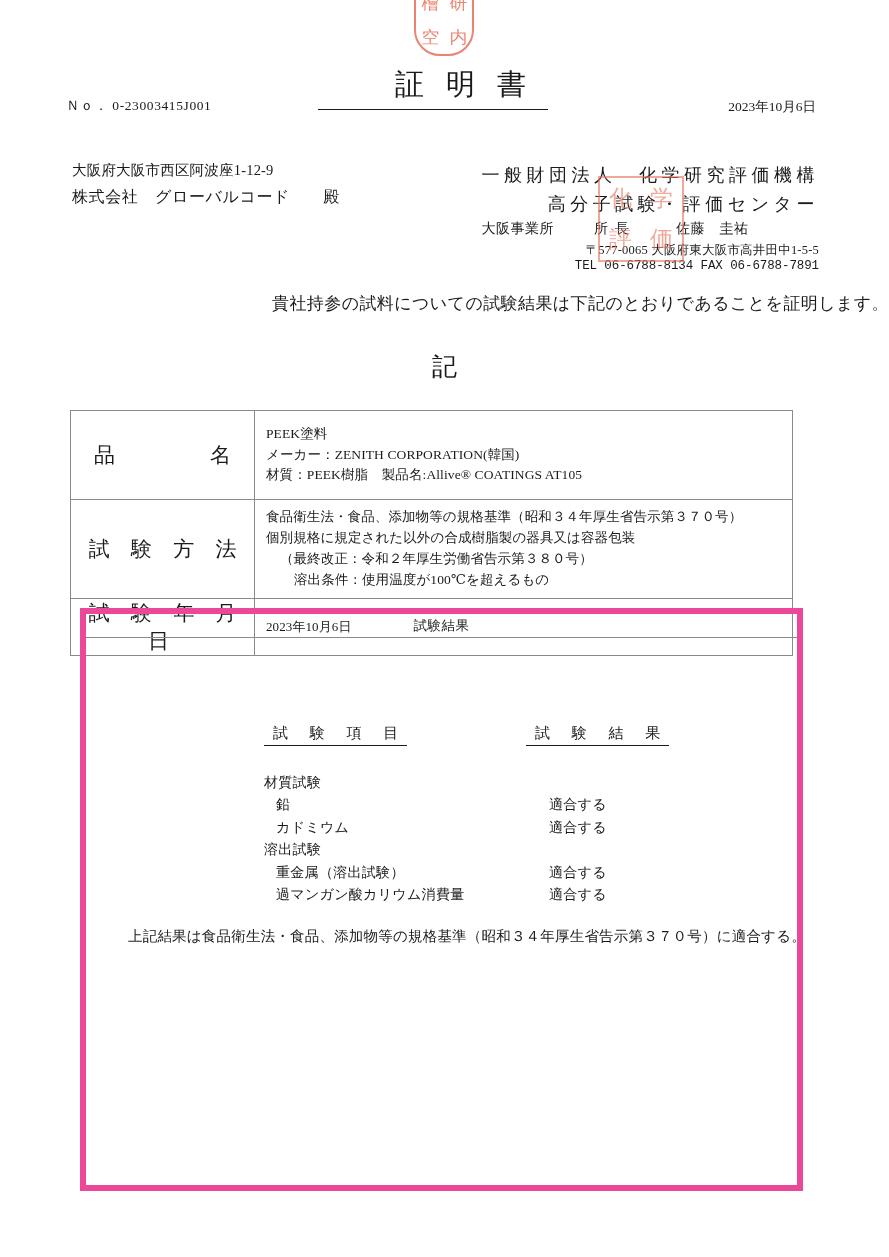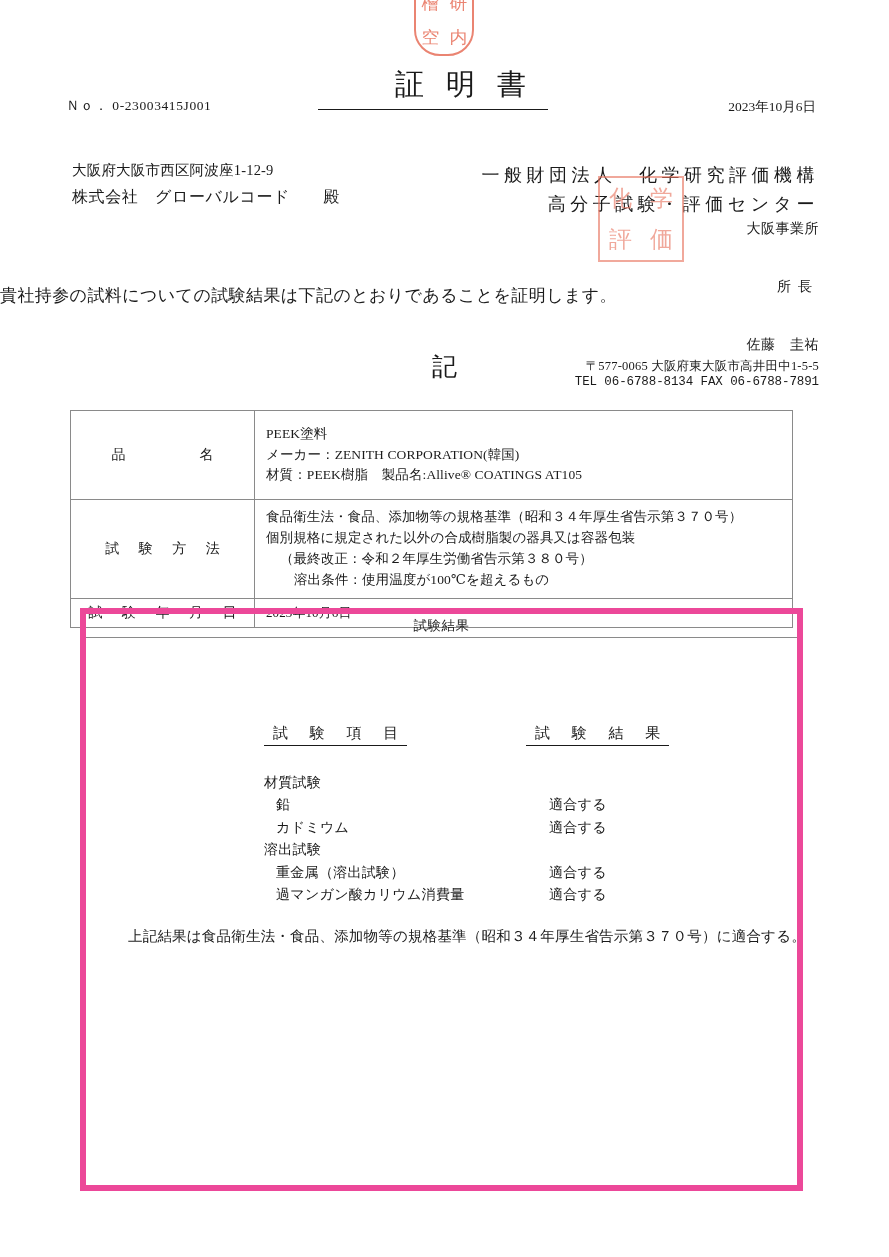--- a/index.html
+++ b/index.html
@@ -123,41 +123,40 @@
     letter-spacing: 4.5px;
     margin-bottom: 4px;
   }
   .issuer .officer {
     font-size: 14px;
     letter-spacing: .5px;
     margin-bottom: 3px;
     display: flex;
     justify-content: flex-start;
     gap: 40px;
-    flex-direction: column;
   }
   .issuer .officer .title-label { letter-spacing: 7px; }
   .issuer .addr {
     font-size: 12.5px;
     letter-spacing: .2px;
     line-height: 1.45;
   }
   .issuer .tel {
     font-size: 12.5px;
     font-family: "Liberation Mono", "DejaVu Sans Mono", monospace;
     letter-spacing: -.1px;
   }
 
   
   .statement {
     position: absolute;
     left: 0;
     right: 0;
-    top: 284px;
-    text-align: left;
+    top: 292px;
+    text-align: right;
     font-size: 17px;
     letter-spacing: .4px;
   }
   .ki {
     position: absolute;
     left: 0;
     right: 0;
     top: 350px;
     text-align: center;
     font-size: 25px;
@@ -173,21 +172,21 @@
     table-layout: fixed;
   }
   .info-table td {
     border: 1px solid #8a8a8a;
     padding: 0;
     vertical-align: middle;
   }
   .info-table td.label {
     width: 183px;
     text-align: center;
-    font-size: 14px;
+    font-size: 21px;
     letter-spacing: 8px;
     text-indent: 8px;
   }
   .info-table td.value {
     padding: 7px 0 7px 11px;
     font-size: 13.5px;
     line-height: 1.55;
     letter-spacing: .1px;
   }
   .row-name td { height: 74px; }

